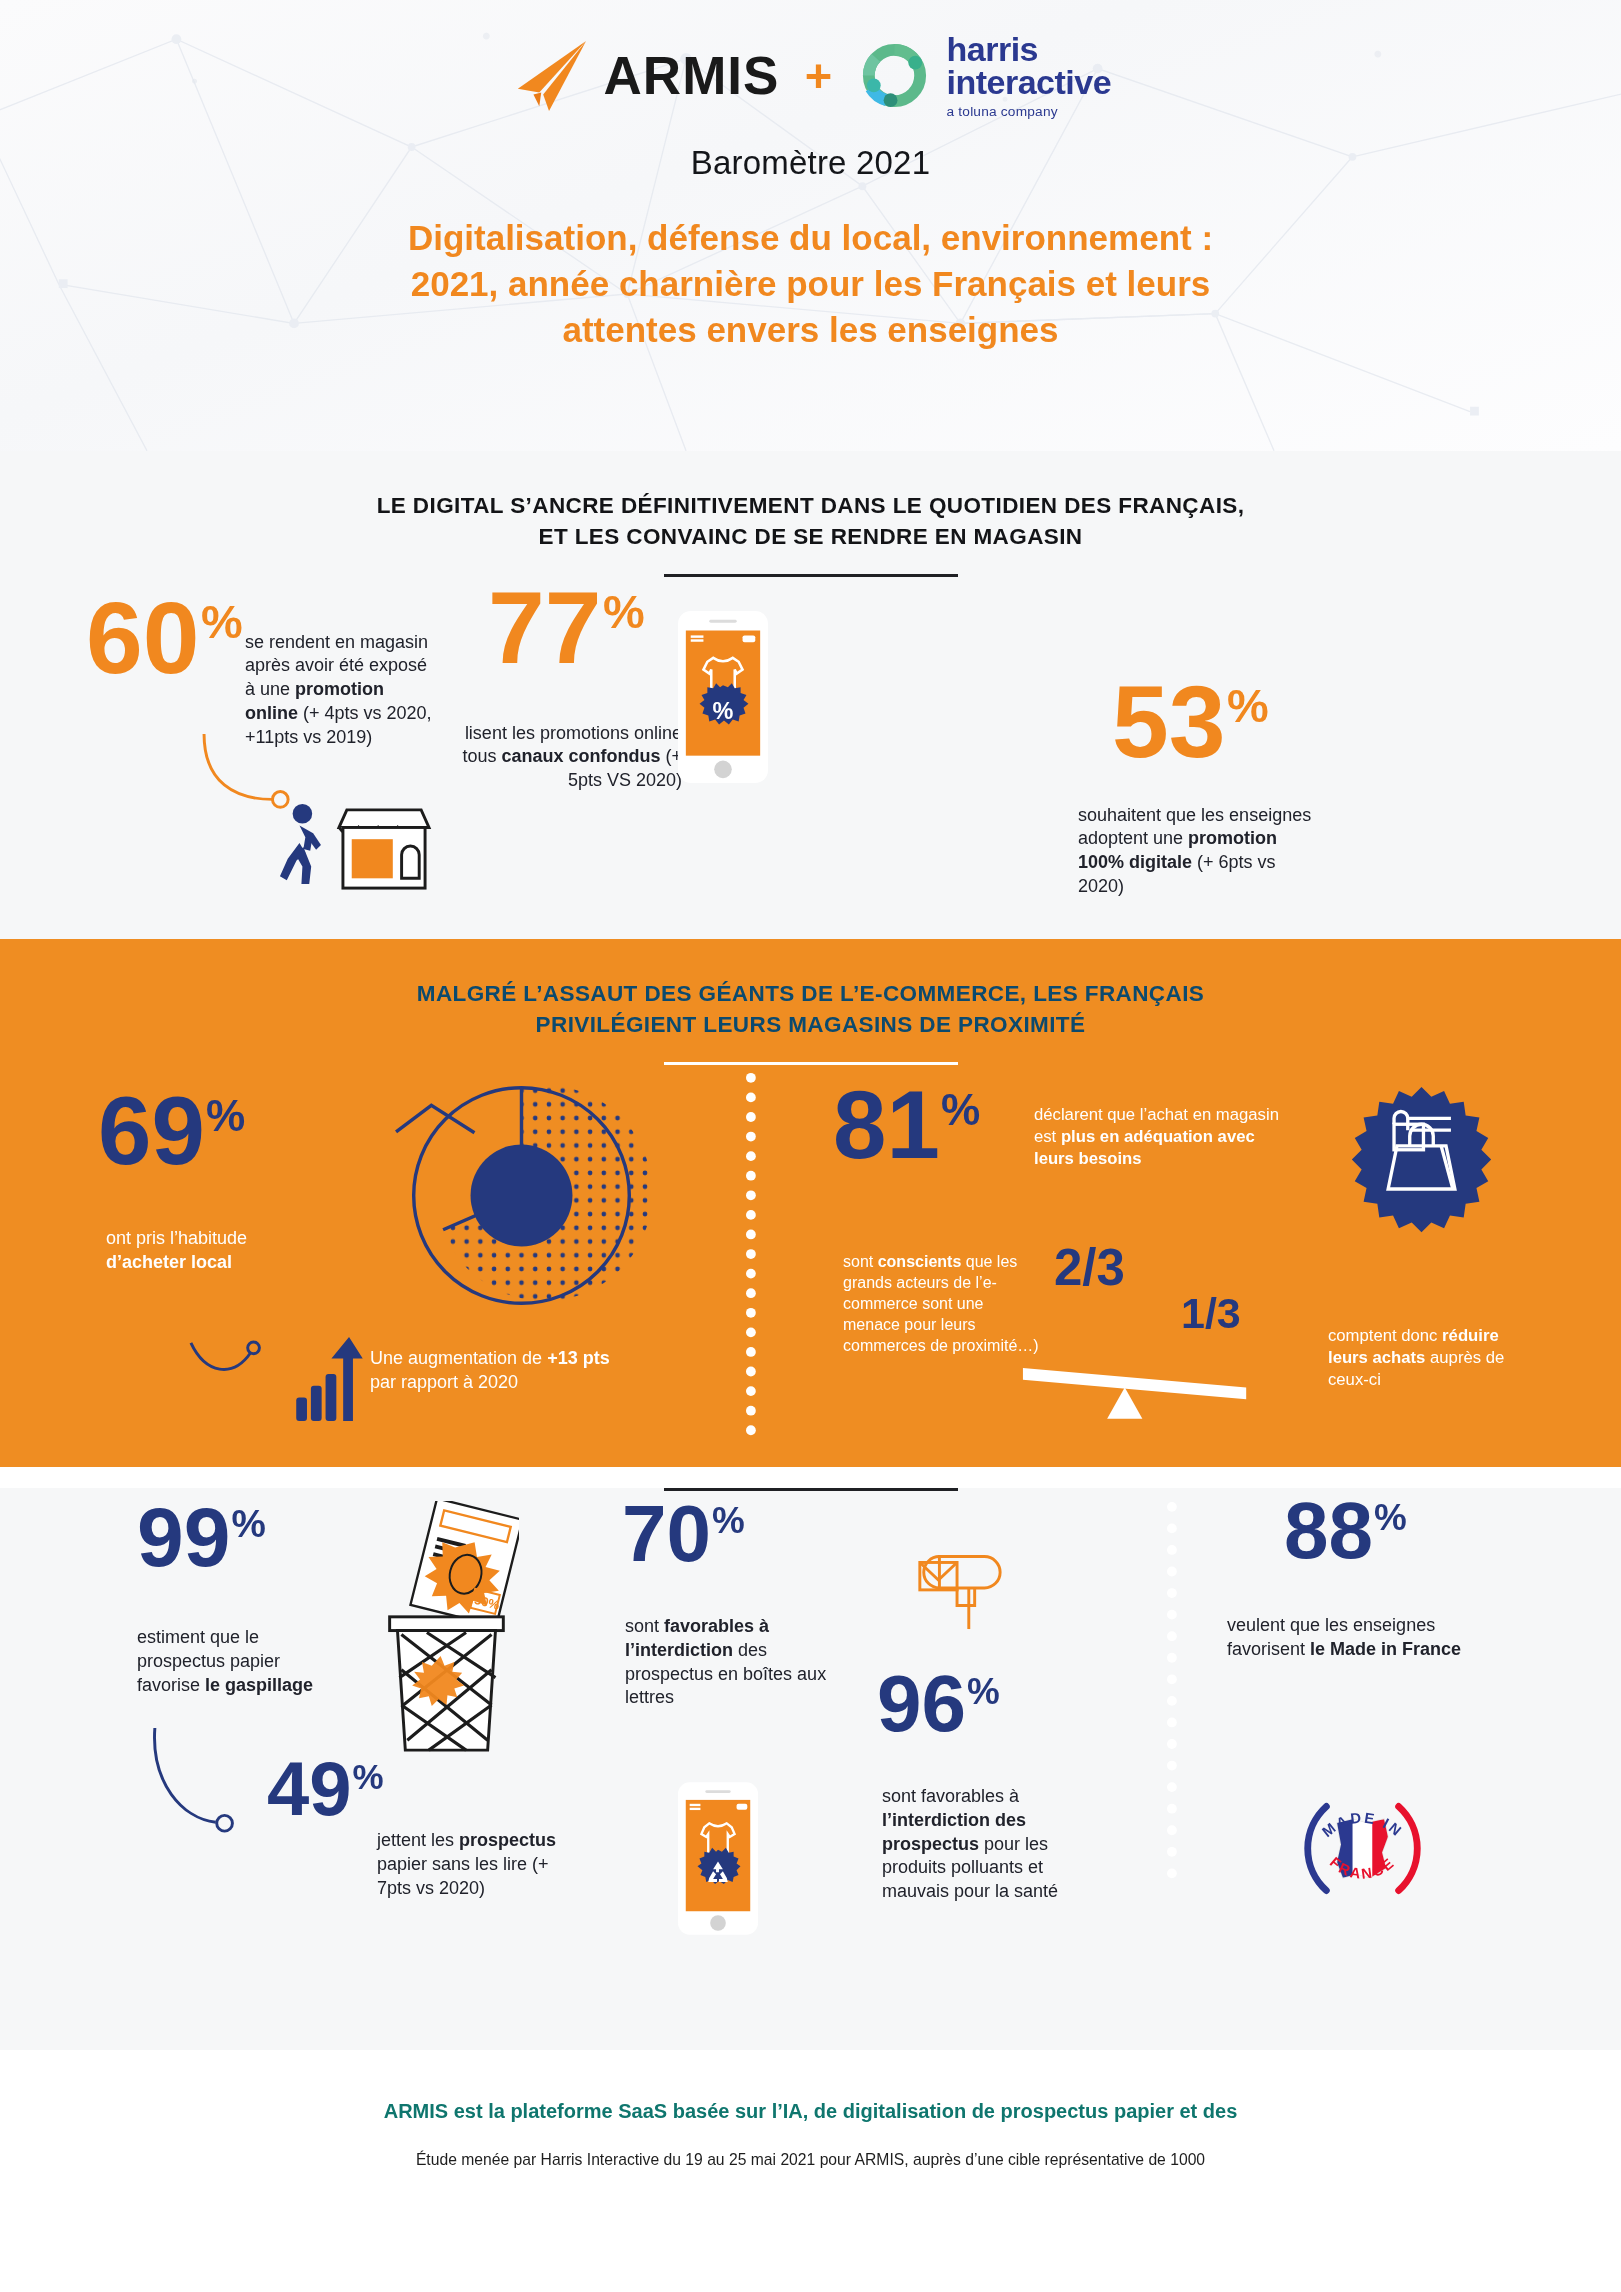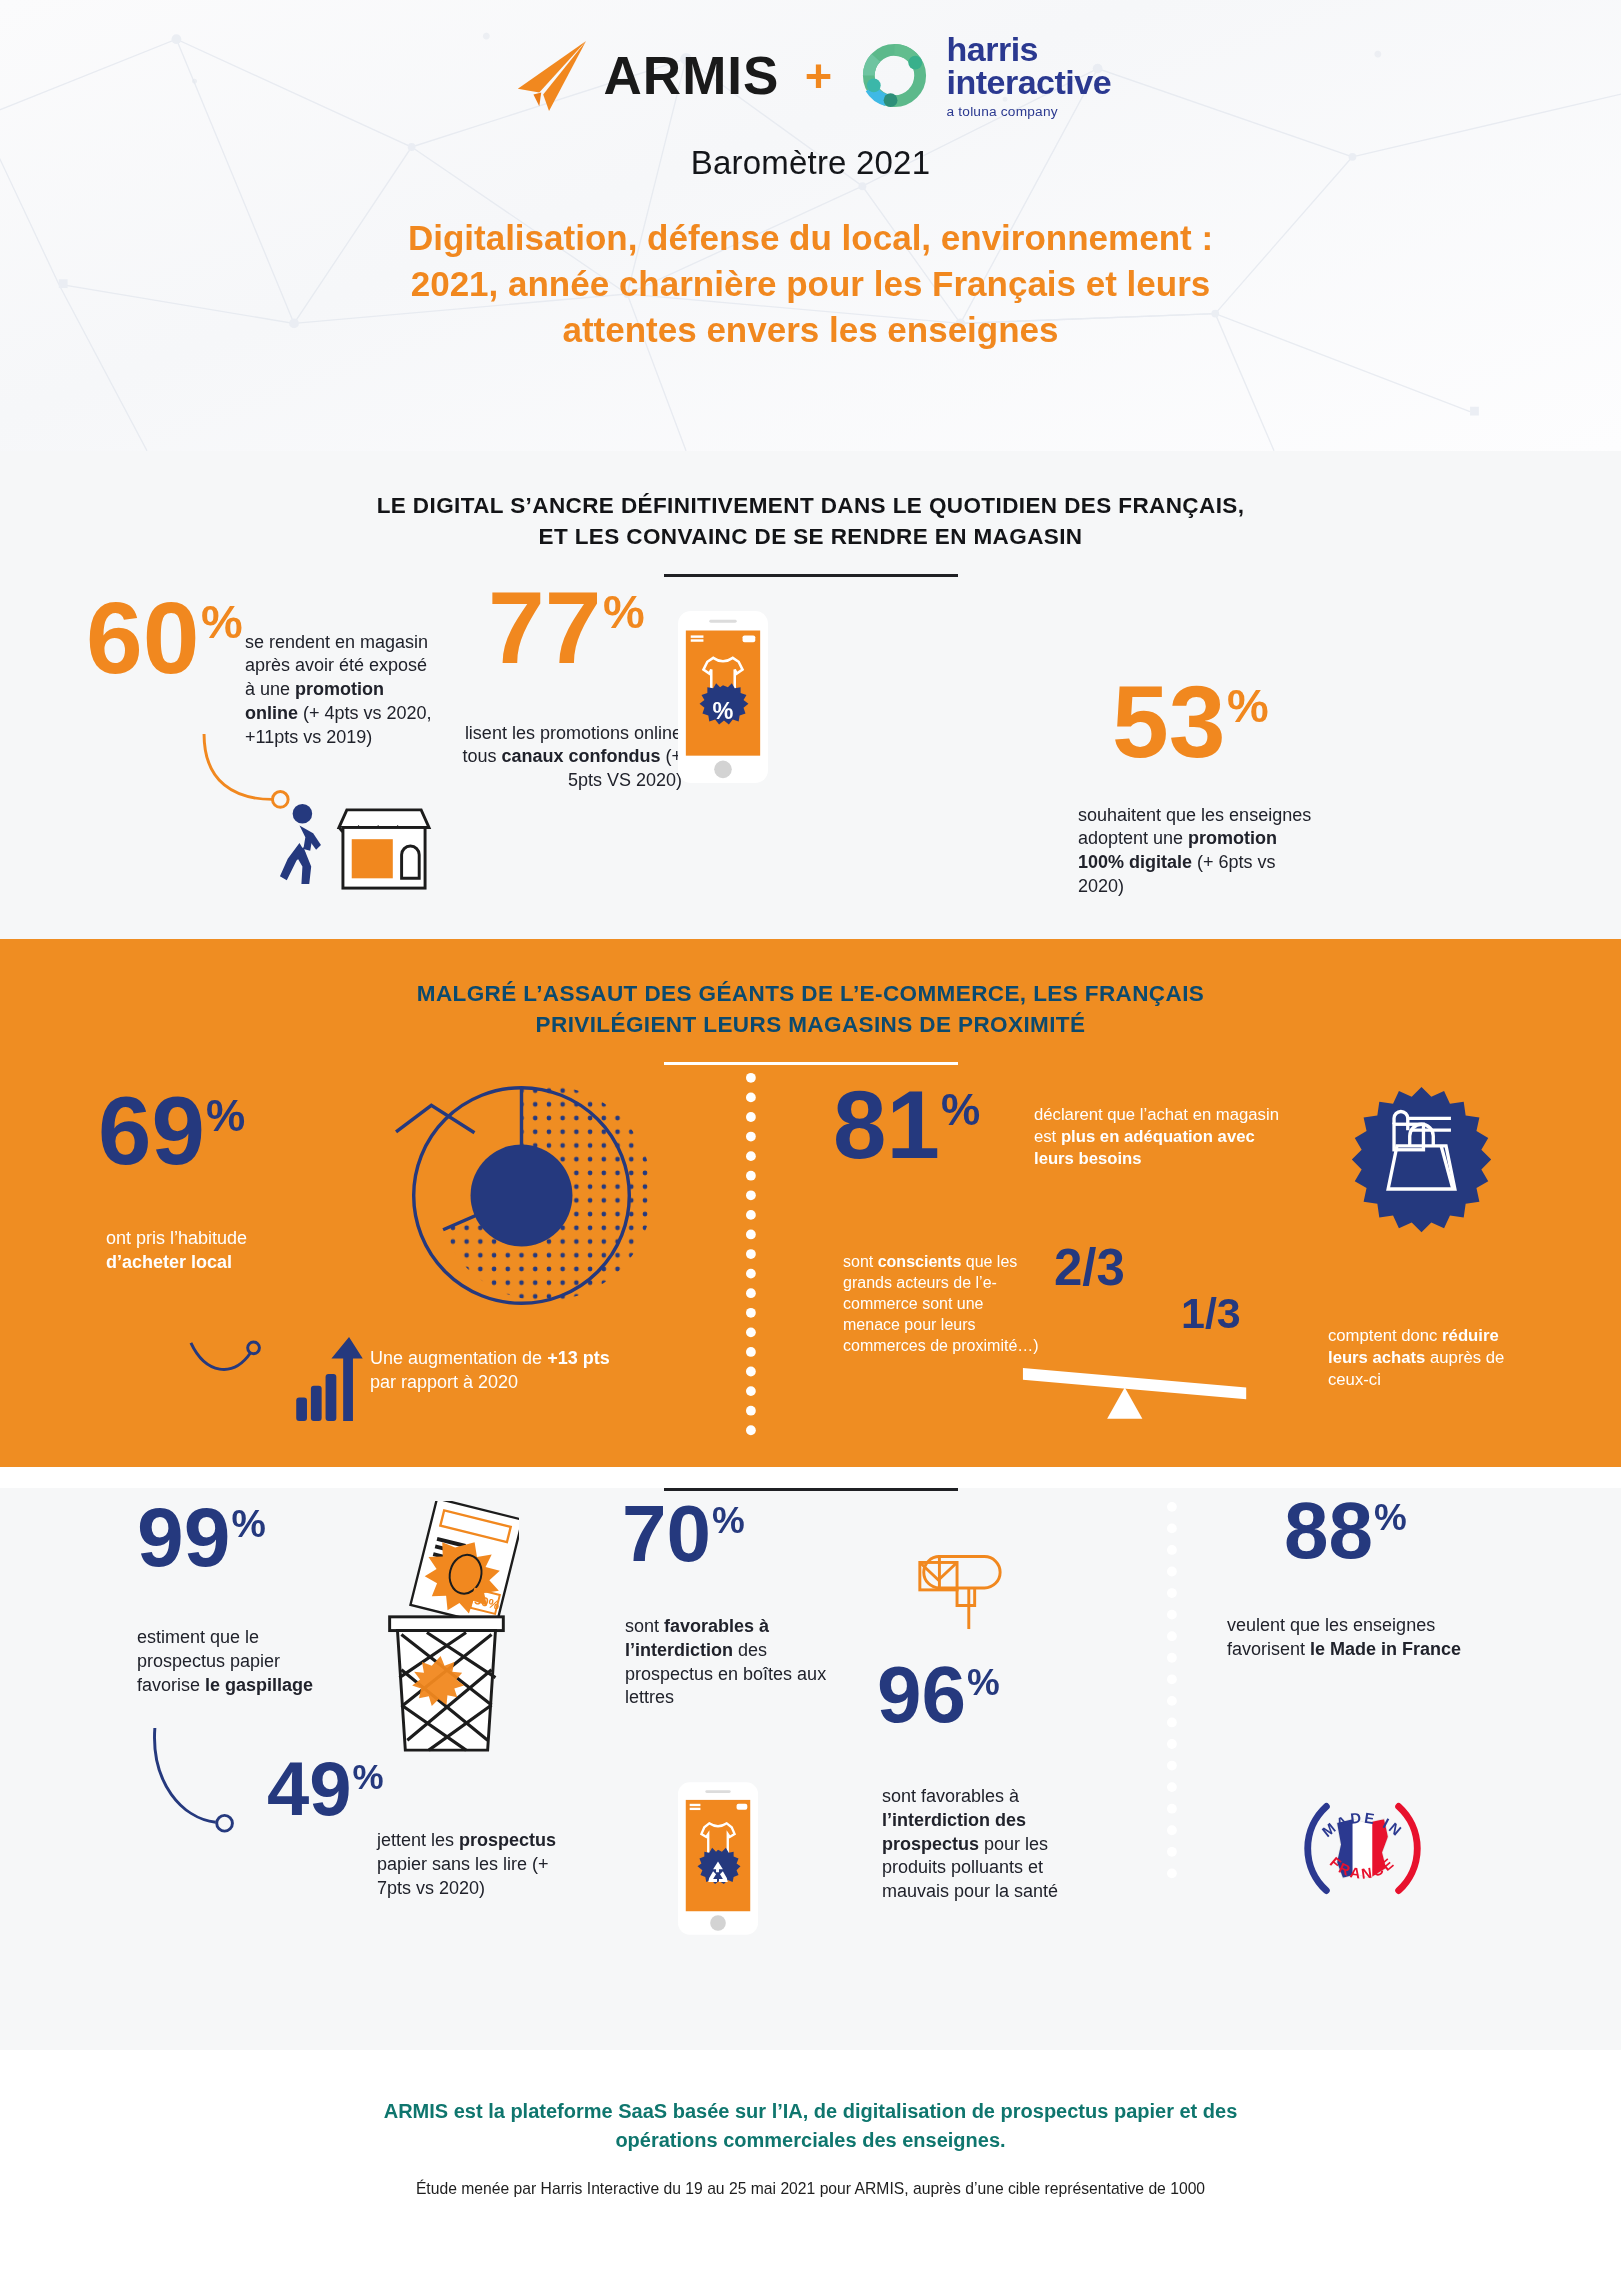--- a/index.html
+++ b/index.html
@@ -116,21 +116,21 @@
   .s3 .b71 { position: absolute; left: 137px; top: 9.8px; font-size: 84px; }
   .s3 .t71 { position: absolute; left: 137px; top: 135px; width: 211px; }
   .s3 .ico-bin { position: absolute; left: 372px; top: 9.8px; }
   .s3 .arrow71 { position: absolute; left: 147px; top: 233px; }
   .s3 .b49 { position: absolute; left: 250px; top: 265px; font-size: 76px; margin-left: 17px; }
   .s3 .t49 { position: absolute; left: 377px; top: 338px; width: 191px; }
   .s3 .b70 { position: absolute; left: 622px; top: 7.8px; font-size: 80px; }
   .s3 .t70 { position: absolute; left: 625px; top: 124px; width: 221px; }
   .s3 .ico-mailbox { position: absolute; left: 912px; top: 44px; }
   .s3 .ico-phone2 { position: absolute; left: 676px; top: 289px; }
-  .s3 .b96 { position: absolute; left: 877px; top: 169px; font-size: 80px; }
+  .s3 .b96 { position: absolute; left: 877px; top: 178px; font-size: 80px; }
   .s3 .t96 { position: absolute; left: 882px; top: 294px; width: 211px; }
   .s3 .dotline2 { position: absolute; left: 1166px; top: 7.8px; }
   .s3 .b88 { position: absolute; left: 1284px; top: 4.9px; font-size: 80px; }
   .s3 .t88 { position: absolute; left: 1227px; top: 123px; width: 245px; }
   .s3 .ico-mif { position: absolute; left: 1299px; top: 294px; }
 
   
   .footer { background: #ffffff; text-align: center; padding: 47px 235px 33px; }
   .footer .f-head {
     color: #0f766e; font-weight: 700; font-size: 20px; line-height: 1.45;
@@ -532,21 +532,20 @@
         <text font-family="Liberation Sans, sans-serif" font-size="15" font-weight="700" fill="#E8112D" letter-spacing="2.4">
           <textPath href="#arcBot" startOffset="50%" text-anchor="middle">FRANCE</textPath>
         </text>
       </svg>
     </div>
   </div>
 
   <div class="footer">
     <div class="f-head">
       <div>ARMIS est la plateforme SaaS basée sur l’IA, de digitalisation de prospectus papier et des</div>
-      <div>opérations commerciales des enseignes.</div>
     </div>
     <div class="f-sub">
       <div>Étude menée par Harris Interactive du 19 au 25 mai 2021 pour ARMIS, auprès d’une cible représentative de 1000</div>
 
     </div>
   </div>
 
 </div>
 
 

